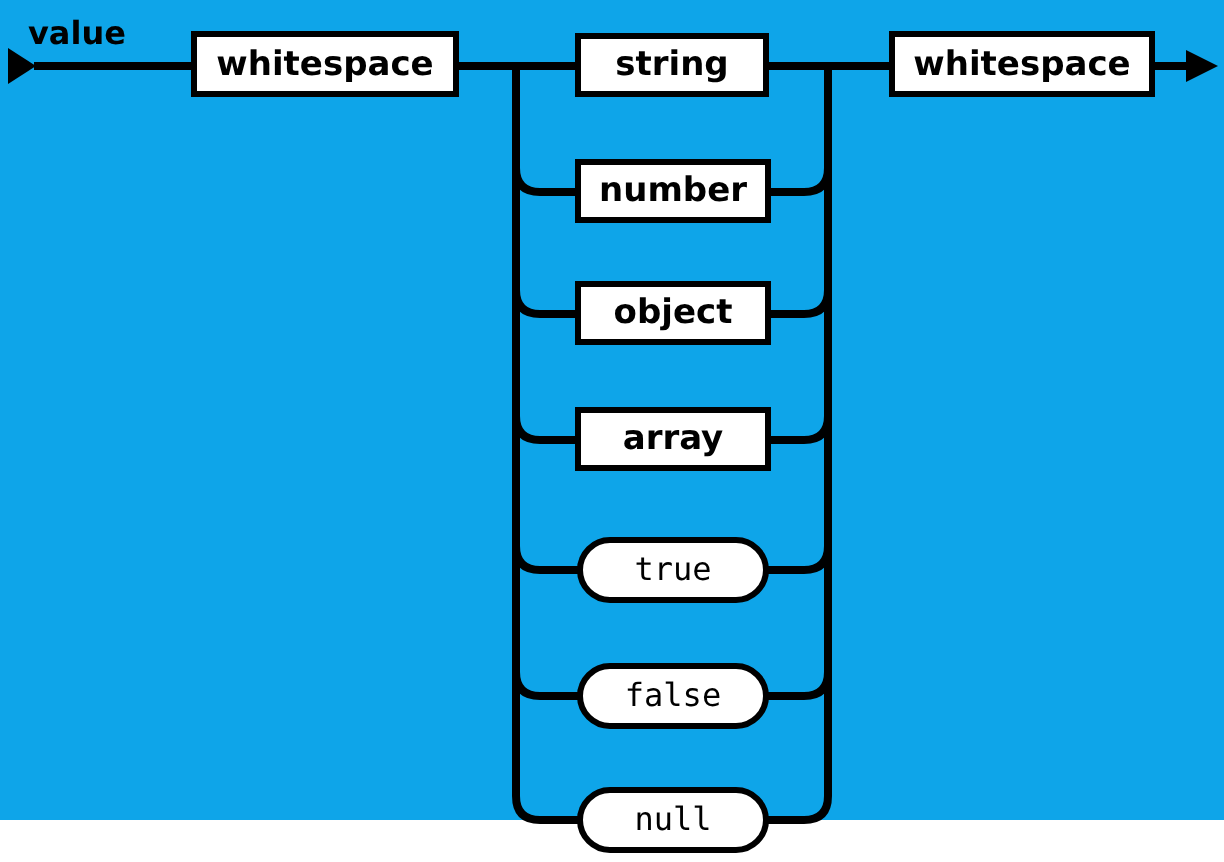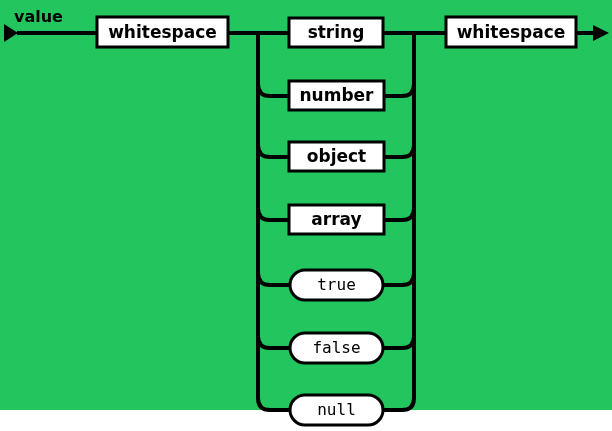--- a/index.html
+++ b/index.html
@@ -10,21 +10,21 @@
   body {
     width: 612px;
     height: 431px;
     overflow: hidden;
     font-family: "Liberation Sans", sans-serif;
   }
   #diagram-root {
     position: relative;
     width: 612px;
     height: 410px;
-    background: #22c55e;
+    background: #0ea5e9;
   }
   svg.railroad {
     display: block;
     width: 612px;
     height: 431px;
   }
   .rail {
     fill: none;
     stroke: #000000;
     stroke-width: 4;

